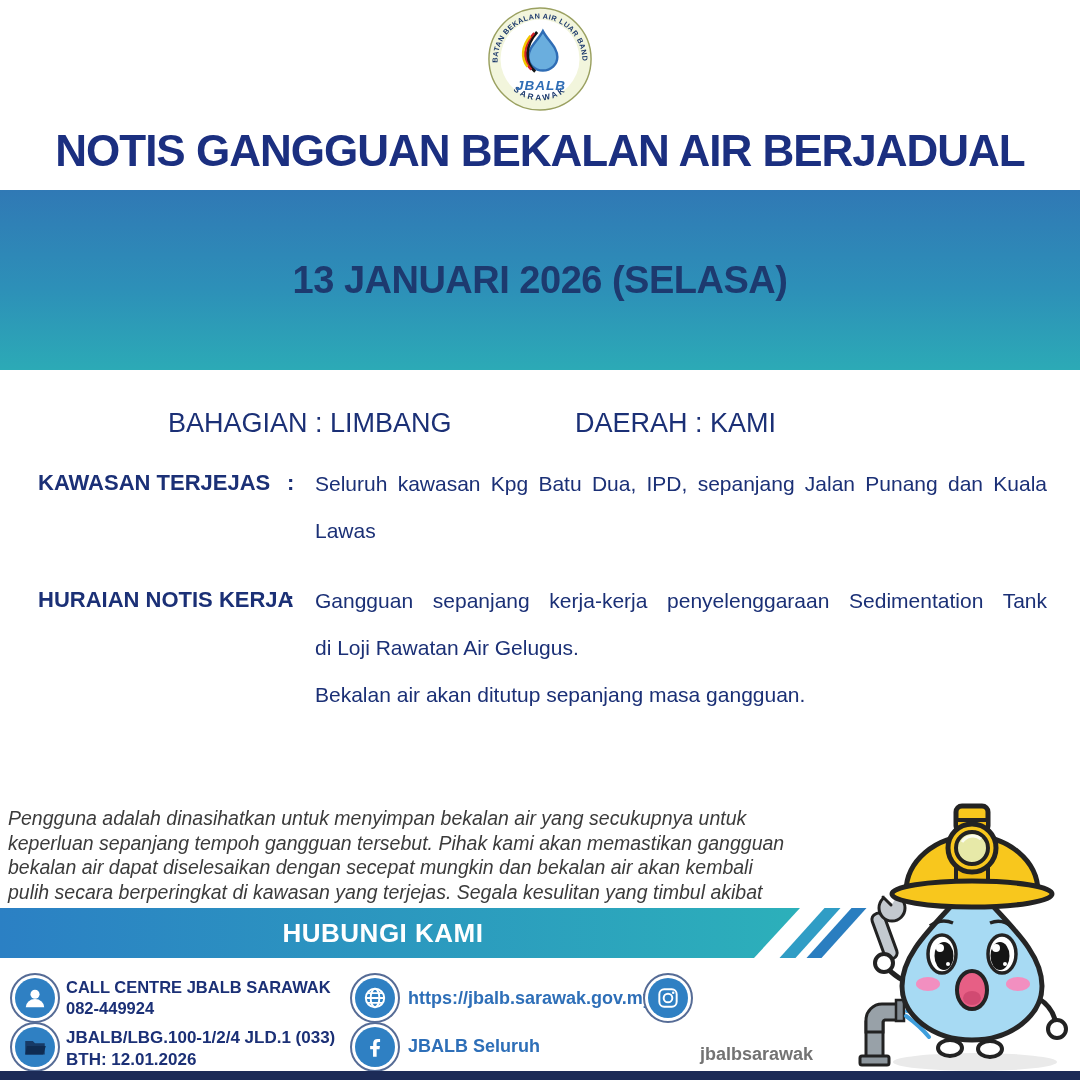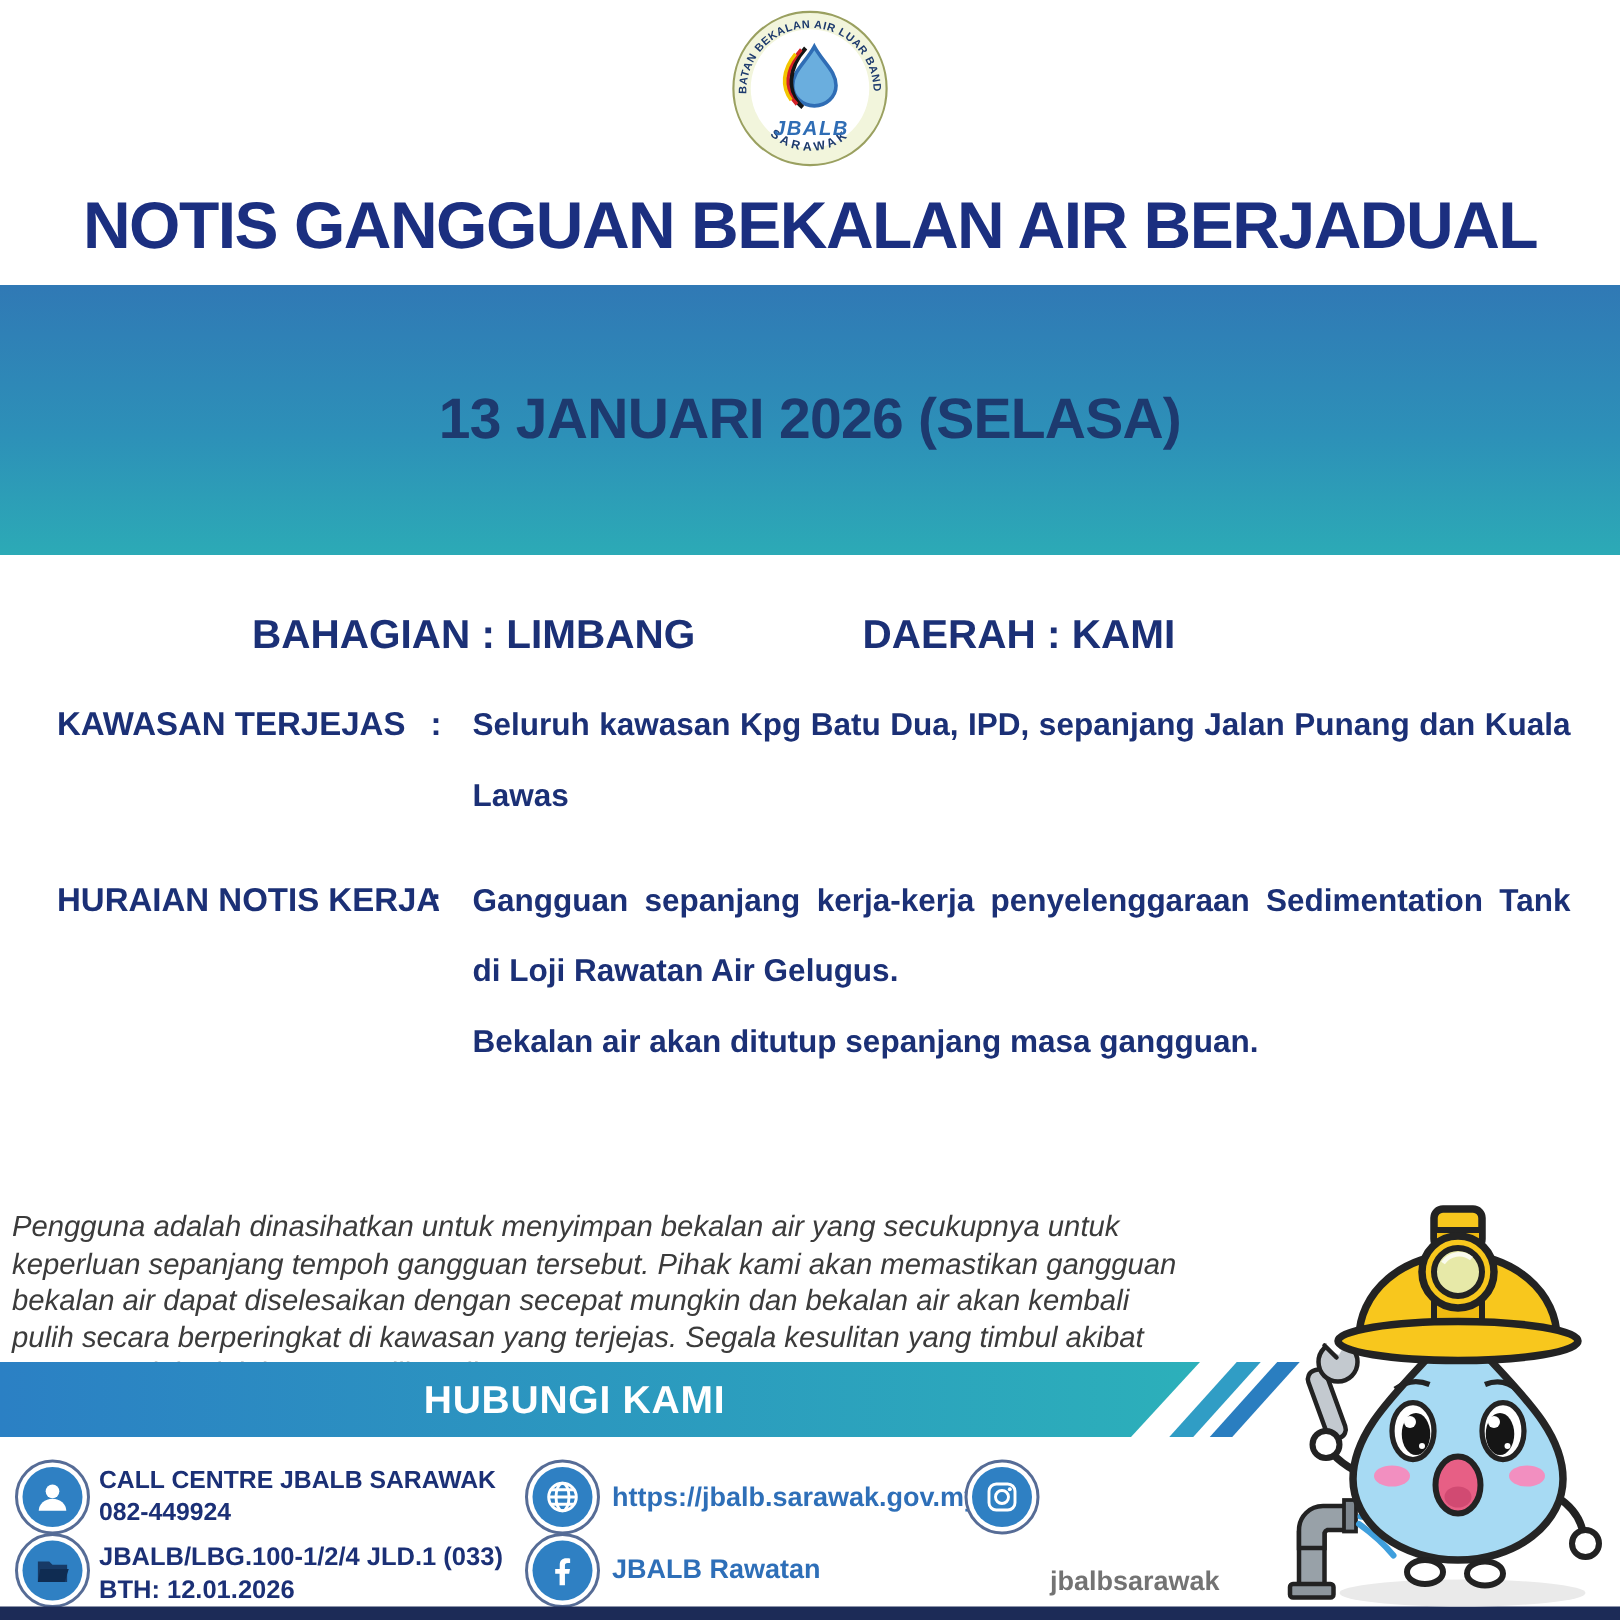--- a/index.html
+++ b/index.html
@@ -16,32 +16,32 @@
   }
   
   .banner {
     position:absolute; top:190px; left:0; width:1080px; height:180px;
     background:linear-gradient(180deg,#3079b5 0%, #2d90b8 55%, #2caab6 100%);
     display:flex; flex-direction:column; align-items:center; justify-content:center; gap:1px;
   }
   .banner-line { font-size:38px; font-weight:bold; color:#1d3a6f; letter-spacing:-0.5px; }
   
   .region-bahagian, .region-daerah {
-    position:absolute; top:408px; font-size:27px; font-weight:bold; color:#1b3076;
+    position:absolute; top:408px; font-size:27px; font-weight:normal; color:#1b3076;
   }
   .region-bahagian { left:168px; }
   .region-daerah   { left:575px; }
   
   .detail-label { position:absolute; left:38px; font-size:22px; font-weight:bold; color:#1b3076; }
   .detail-colon { position:absolute; left:287px; font-size:22px; font-weight:bold; color:#1b3076; }
   .lbl-kawasan { top:470px; } .col-kawasan { top:470px; }
   .lbl-huraian { top:587px; } .col-huraian { top:587px; }
   .detail-value {
     position:absolute; left:315px; width:732px;
-    font-size:21px; font-weight:bold; color:#1b3076; line-height:47px;
+    font-size:21px; font-weight:normal; color:#1b3076; line-height:47px;
   }
   .val-kawasan { top:460px; }
   .val-huraian { top:577px; }
   .jl { text-align:justify; text-align-last:justify; }
   
   .disclaimer {
     position:absolute; left:8px; top:806px; width:784px;
     font-style:italic; font-size:19.5px; line-height:24.5px; color:#3b3b3b;
   }
   
@@ -177,21 +177,21 @@
   </div>
   <div class="contact-text c3">https://jbalb.sarawak.gov.my/</div>
 
   <div class="icon-badge b4">
     <div class="icon-circle">
       <svg width="26" height="26" viewBox="0 0 24 24">
         <path d="M13.5,21 v-7 h2.6 l0.5,-3 h-3.1 v-2 c0,-0.9 0.4,-1.6 1.7,-1.6 h1.5 V4.6 c-0.3,0 -1.3,-0.1 -2.4,-0.1 -2.4,0 -4,1.4 -4,4 v2.5 H7.5 v3 h2.7 v7 z" fill="#fff"></path>
       </svg>
     </div>
   </div>
-  <div class="contact-text c4">JBALB Rawatan</div>
+  <div class="contact-text c4">JBALB Seluruh</div>
 
   <div class="icon-badge b5">
     <div class="icon-circle">
       <svg width="26" height="26" viewBox="0 0 24 24" fill="none" stroke="#fff" stroke-width="1.8">
         <rect x="4" y="4" width="16" height="16" rx="4.5"></rect>
         <circle cx="12" cy="12" r="4"></circle>
         <circle cx="16.8" cy="7.2" r="1.2" fill="#fff" stroke="none"></circle>
       </svg>
     </div>
   </div>

